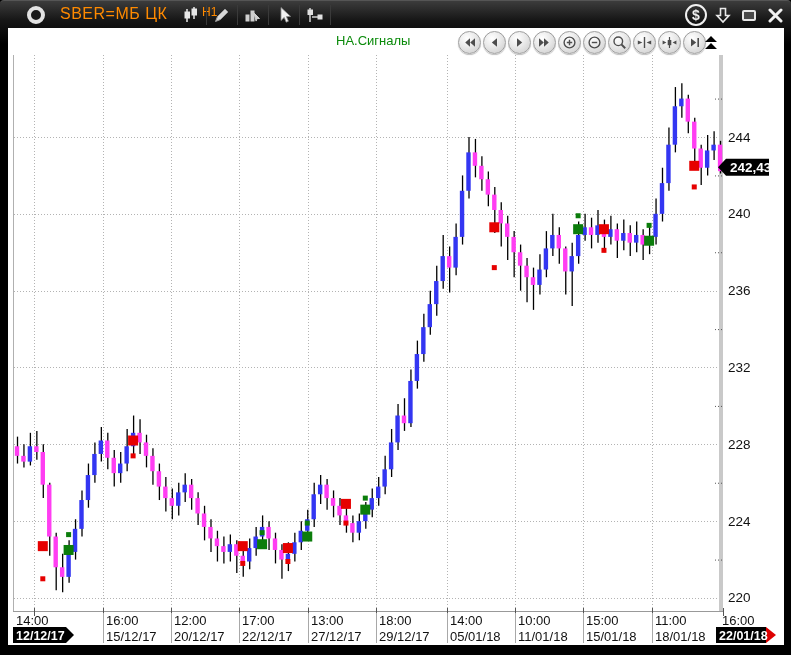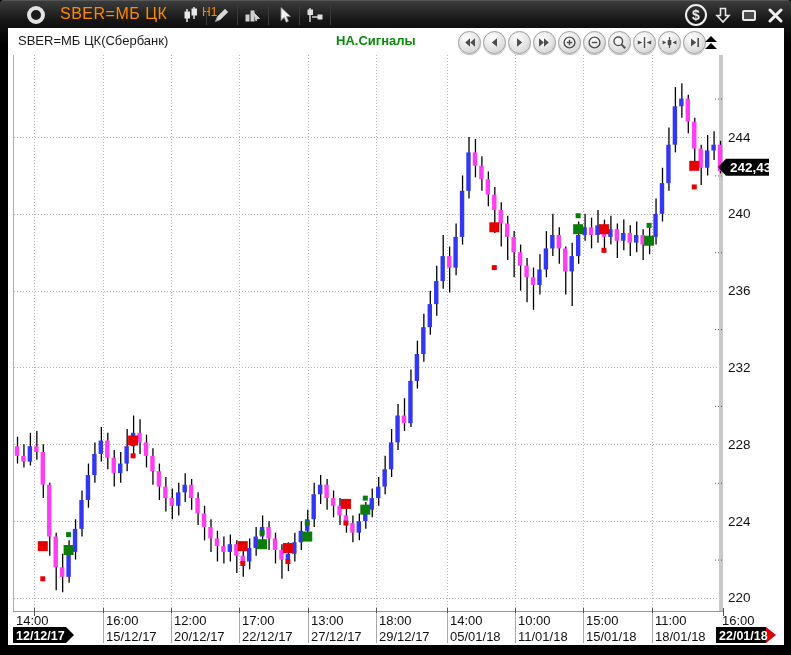--- a/index.html
+++ b/index.html
@@ -21,21 +21,21 @@
   .tb-right { position:absolute; right:6px; top:0; height:28px; display:flex; align-items:center; gap:6px; }
   .dollar { width:22px; height:22px; border:2px solid #f0f0f0; border-radius:50%; color:#f0f0f0;
     font-weight:bold; font-size:14px; display:flex; align-items:center; justify-content:center; }
   .ctl { width:20px; height:22px; display:flex; align-items:center; justify-content:center; }
   .restore-glyph { width:14px; height:11px; border:2px solid #e8e8e8; border-radius:2px; background:#4a4a4a; }
 
   
   .panel { position:absolute; left:8px; top:28px; width:776px; height:617px; background:#fff; }
   .hdr-main { position:absolute; left:18px; top:33px; font-size:13px; color:#1a1a1a; }
   .hdr-ind  { position:absolute; left:176px; top:33px; font-size:13px; color:#9a9a9a; }
-  .hdr-sig  { position:absolute; left:336px; top:33px; font-size:13px; color:#0a8a0a;font-weight:bold; }
+  .hdr-sig  { position:absolute; left:336px; top:33px; font-size:13px; color:#0a8a0a; }
 
   .navrow { position:absolute; left:458px; top:31px; display:flex; gap:2px; }
   .navbtn { width:23px; height:23px; border-radius:50%;
     background:radial-gradient(circle at 38% 30%, #ffffff 0%, #e9e9e9 45%, #c9c9c9 100%);
     border:1px solid #9e9e9e; display:flex; align-items:center; justify-content:center;
     box-shadow:0 1px 1px rgba(0,0,0,.25); }
   .chev { position:absolute; left:703px; top:34px; width:16px; height:17px; }
 
   svg.chart { position:absolute; left:0; top:0; pointer-events:none; }
   text { font-family:"Liberation Sans", sans-serif; }
@@ -108,21 +108,20 @@
       <span class="ctl">
         <svg width="15" height="15" viewBox="0 0 15 15">
             <path d="M2 2 L13 13 M13 2 L2 13" stroke="#f0f0f0" stroke-width="3" stroke-linecap="round"></path>
           </svg>
       </span>
     </div>
   </div>
 
   <div class="panel"></div>
 
-  <span class="hdr-main">SBER=МБ ЦК(Сбербанк)</span>
   <span class="hdr-sig">НА.Сигналы</span>
 
   <div class="navrow" id="nav-row">
       <div class="navbtn">
         <svg width="15" height="15" viewBox="0 0 15 15">
           <g fill="#4d4d4d" stroke="#4d4d4d" stroke-width="0">
             <path d="M8 3.2 L3.2 7.5 L8 11.8 Z M13 3.2 L8.2 7.5 L13 11.8 Z"></path>
           </g>
         </svg>
       </div>

